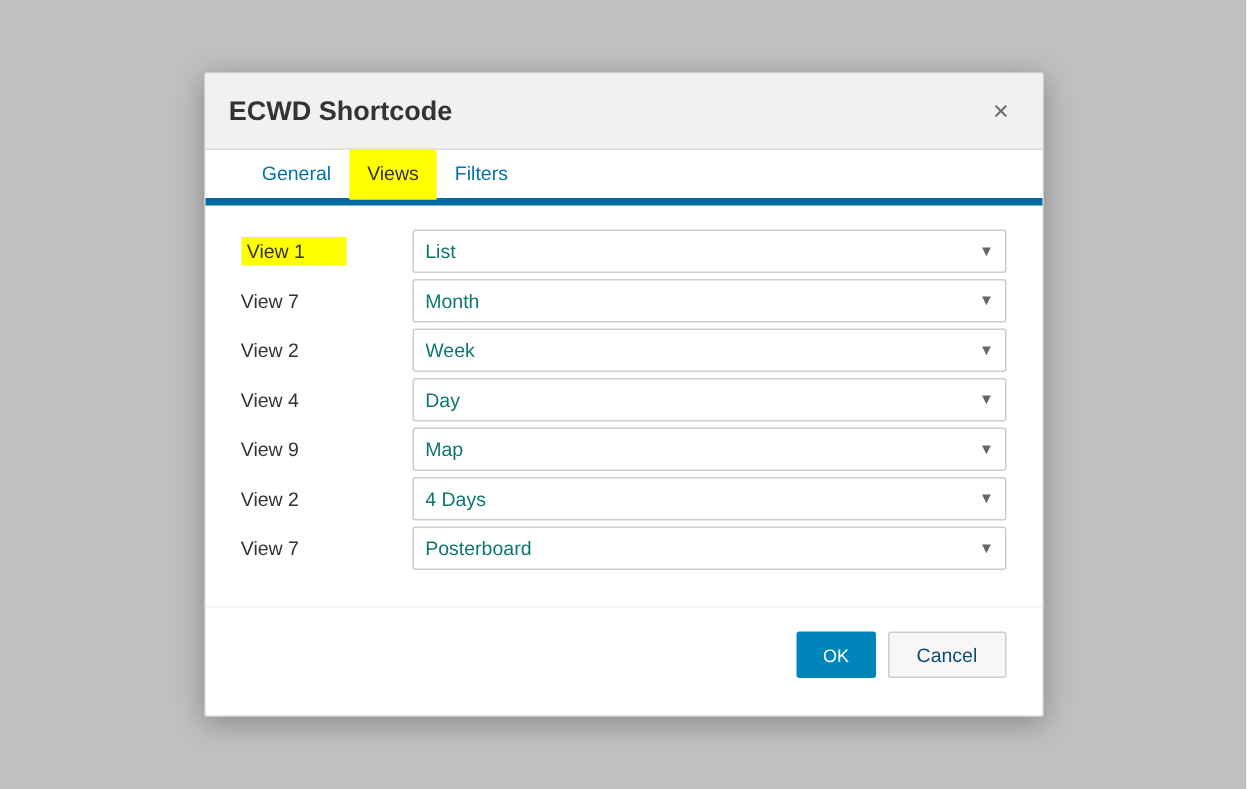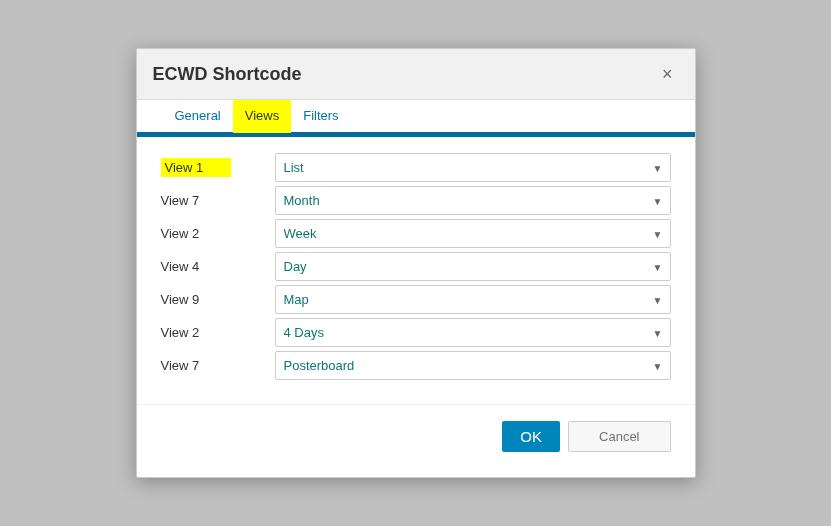--- a/index.html
+++ b/index.html
@@ -142,30 +142,30 @@
       gap: 8px;
       border-top: 1px solid #f0f0f0;
       margin-top: 4px;
     }
 
     .btn-ok {
       background: #0085ba;
       color: #fff;
       border: none;
       padding: 7px 18px;
-      font-size: 15px;
+      font-size: 12px;
       cursor: pointer;
       border-radius: 2px;
     }
 
     .btn-cancel {
       background: #f7f7f7;
-      color: #737373;
+      color: #0c4a6e;
       border: 1px solid #ccc;
-      padding: 7px 30px;
+      padding: 7px 18px;
       font-size: 13px;
       cursor: pointer;
       border-radius: 2px;
     }
   </style>
 </head>
 <body>
 
 <div class="modal-backdrop"></div>
 

